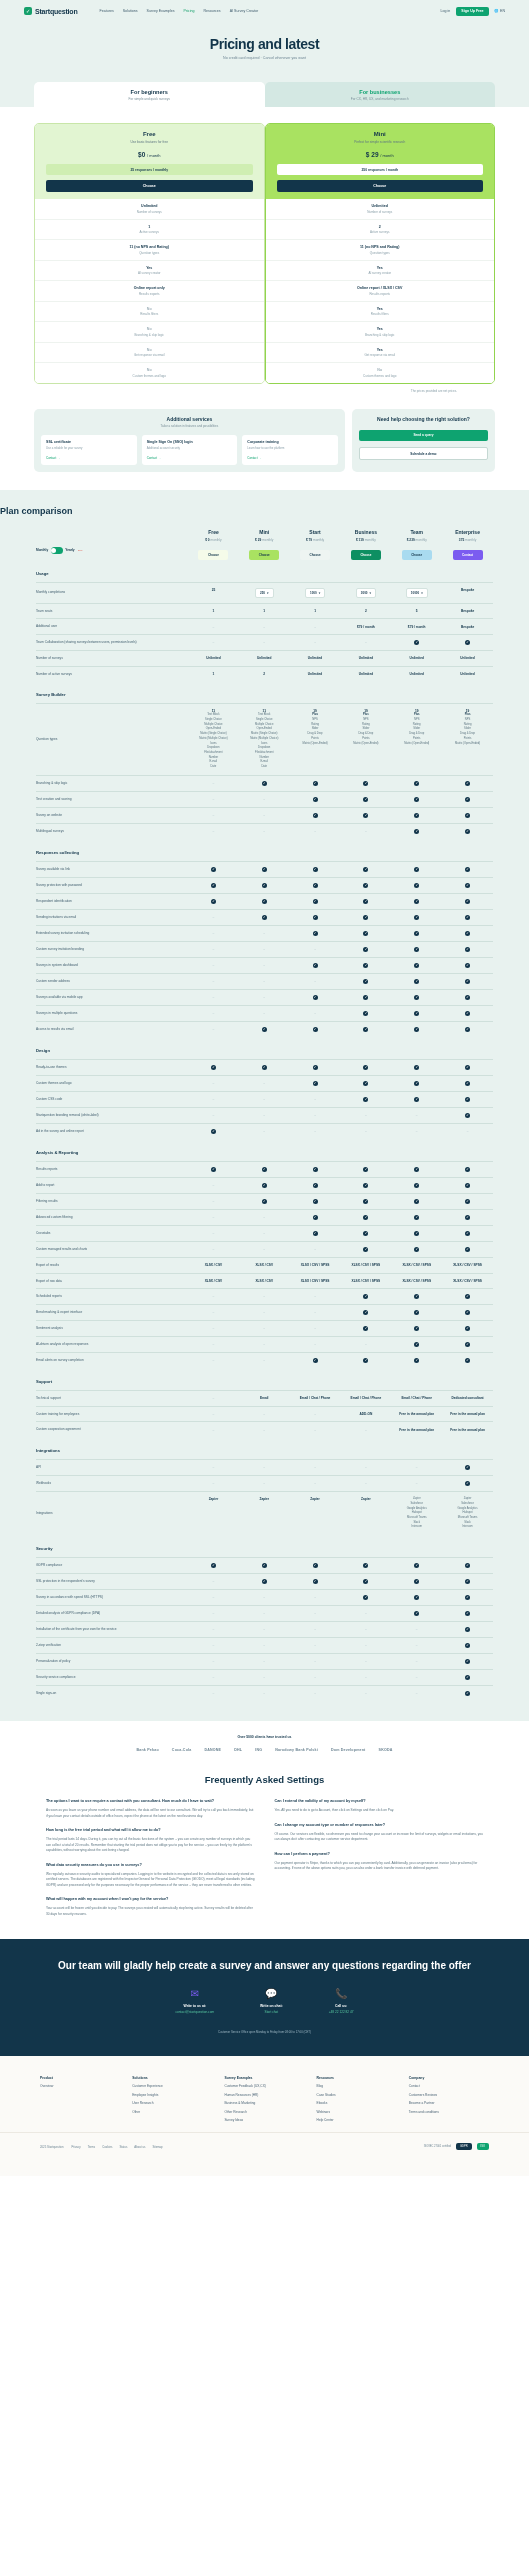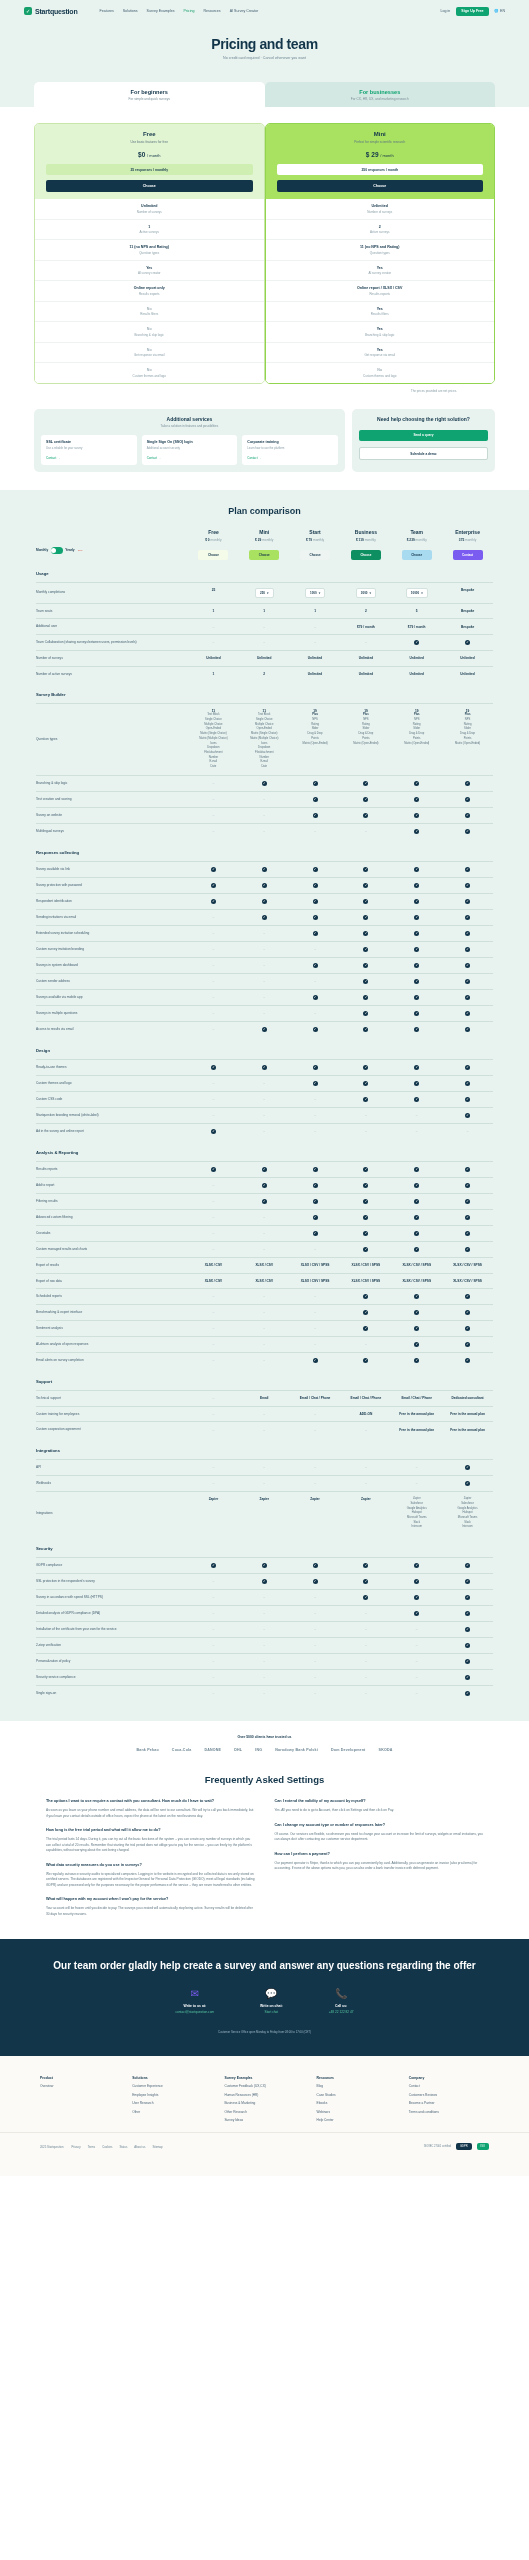--- a/index.html
+++ b/index.html
@@ -99,21 +99,21 @@
     background: #0ea370; color: #fff; font-size: 3.2px; font-weight: bold;
     padding: 3.5px 6px; border-radius: 2px; border: none; margin-top: 7px; width: 100%;
   }
   .btn-outline {
     background: #fff; color: #12354a; font-size: 3.2px; font-weight: bold;
     padding: 3.5px 6px; border-radius: 2px; border: 0.5px solid #c5d8d3; margin-top: 4px; width: 100%;
   }
 
   
   .compare { background: #e8f2ef; padding: 16px 0 20px; }
-  .compare-title { text-align: center; font-size: 9px; font-weight: bold; color: #12354a; }
+  .compare-title { text-align: left; font-size: 9px; font-weight: bold; color: #12354a; }
   .compare-inner { padding: 0 36px; }
   .compare-head { display: flex; align-items: flex-end; margin-top: 13px; }
   .billing-toggle { flex: 0 0 152px; display: flex; align-items: center; gap: 2.5px; padding-bottom: 6px; }
   .bt-label { font-size: 3.2px; font-weight: bold; color: #12354a; }
   .switch {
     width: 12px; height: 6.5px; border-radius: 4px; background: #0ea370;
     position: relative;
   }
   .switch::after {
     content: ''; position: absolute; width: 5px; height: 5px; border-radius: 50%;
@@ -217,21 +217,21 @@
     </div>
     <div class="nav-right">
       <span class="login">Log in</span>
       <button class="btn-signup">Sign Up Free</button>
       <span class="lang">
         <span>🌐</span>
         <span>EN</span>
       </span>
     </div>
   </div>
-  <div class="hero-title">Pricing and team</div>
+  <div class="hero-title">Pricing and latest</div>
   <div class="hero-sub">No credit card required · Cancel whenever you want</div>
 </div>
 
 <div class="tabs-wrap">
   <div class="tabs">
     <div class="tab">
       <div class="tab-title">For beginners</div>
       <div class="tab-sub">For simple and quick surveys</div>
     </div>
     <div class="tab business">
@@ -1067,21 +1067,21 @@
         <div class="faq-a">Yes. All you need to do is go to Account, then click on Settings and then click on Pay.</div>
         <div class="faq-q">Can I change my account type or number of responses later?</div>
         <div class="faq-a">Of course. Our services are flexible, so whenever you need to change your account or increase the limit of surveys, widgets or email invitations, you can always do it after contacting our customer service department.</div>
         <div class="faq-q">How can I perform a payment?</div>
         <div class="faq-a">Our payment operator is Stripe, thanks to which you can pay conveniently by card. Additionally, you can generate an invoice (also pro-forma) for accounting. If none of the above options suits you, you can also order a bank transfer invoice with deferred payment.</div>
       </div>
   </div>
 </div>
 
 <div class="cta">
-  <div class="cta-title">Our team order gladly help create a survey and answer any questions regarding the offer</div>
+  <div class="cta-title">Our team will gladly help create a survey and answer any questions regarding the offer</div>
   <div class="cta-row" id="cta-items">
       <div class="cta-item">
         <div class="cta-icon" style="color:#7b5cf0">✉</div>
         <div class="cta-lbl">Write to us at:</div>
         <div class="cta-val">contact@startquestion.com</div>
       </div>
       <div class="cta-item">
         <div class="cta-icon" style="color:#d4a017">💬</div>
         <div class="cta-lbl">Write on chat:</div>
         <div class="cta-val">Start chat</div>

